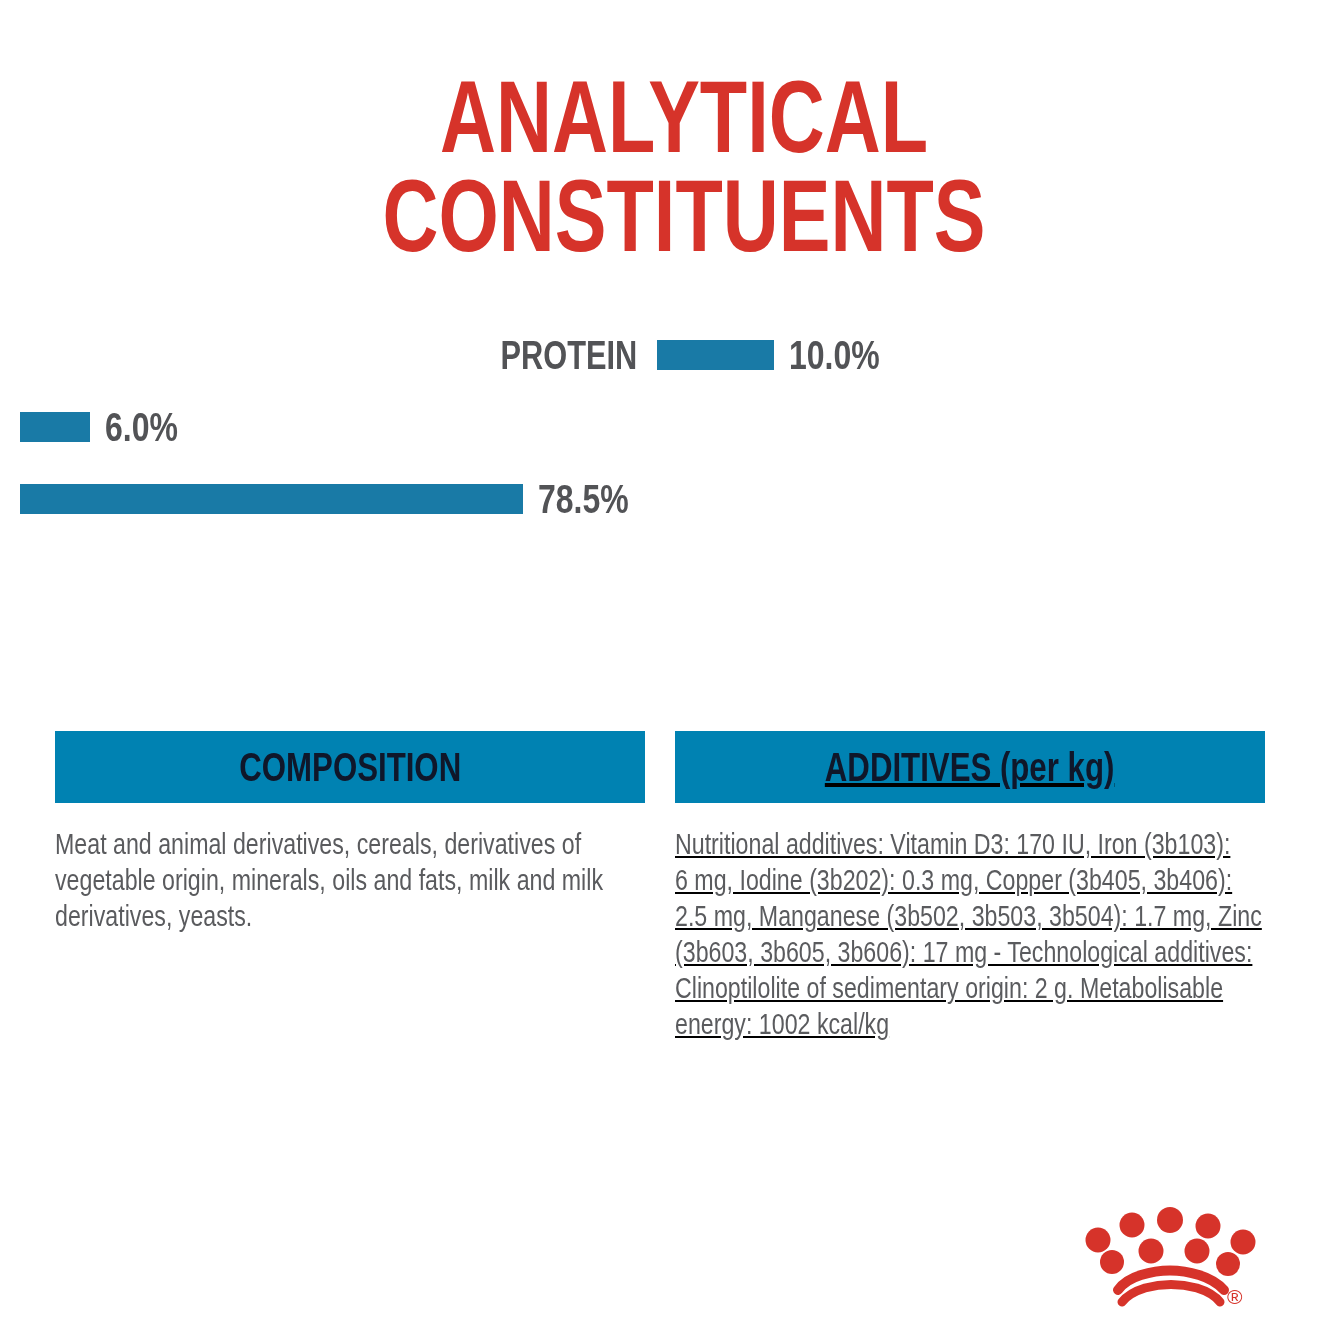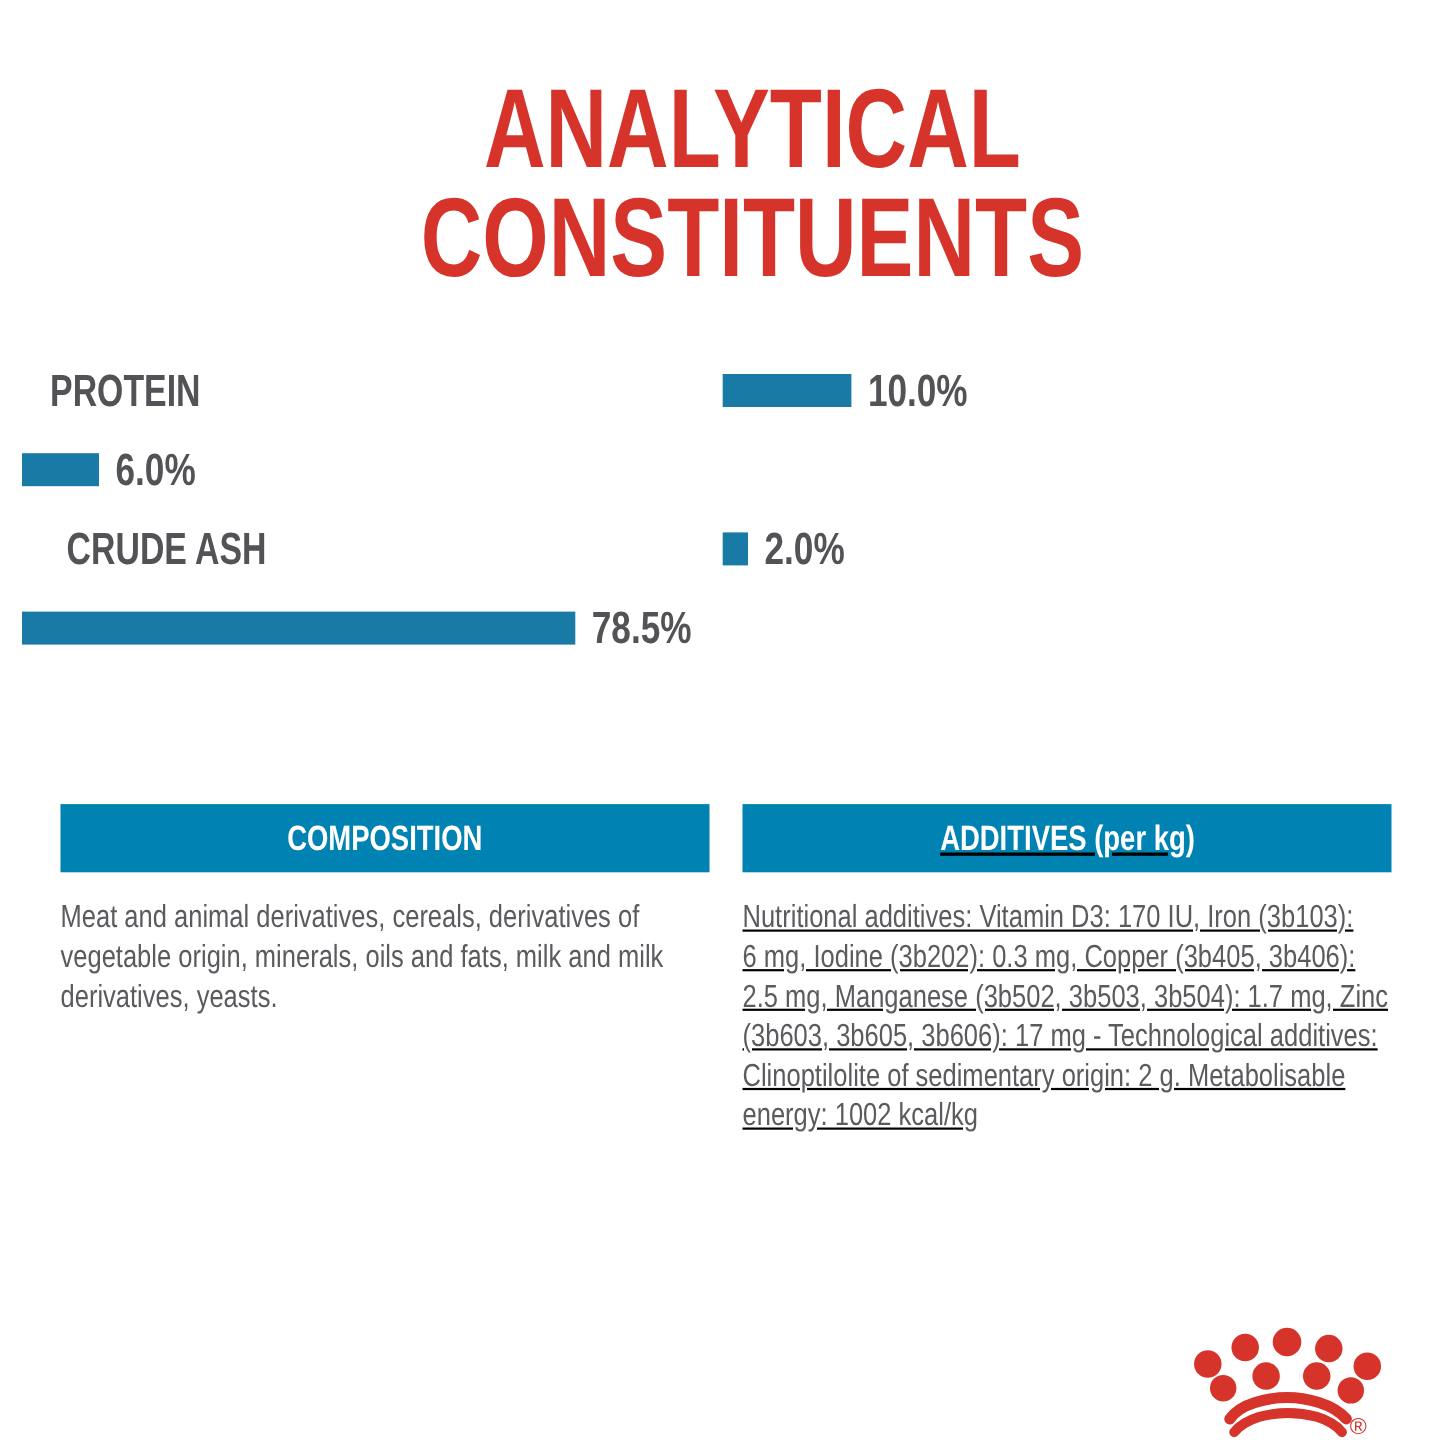--- a/index.html
+++ b/index.html
@@ -19,39 +19,39 @@
   
   .title {
     position: absolute; left: 24px; top: 28px; width: 1320px;
     text-align: center; color: var(--red, #d6332a);
     font-weight: bold; font-size: 102px; line-height: 99px;
   }
   .title-line { transform: scaleX(0.76); transform-origin: center top; white-space: nowrap; }
   
   .chart { position: absolute; left: 0; top: 279px; width: 1320px; }
   .crow { display: flex; align-items: center; height: 72px; }
-  .clabel { width: 637px; text-align: left; flex: none; }
+  .clabel { width: 637px; text-align: right; flex: none; }
   .clabel span {
     display: inline-block; transform: scaleX(0.75); transform-origin: right center;
     font-weight: bold; font-size: 41px; color: var(--gray-label, #525356); white-space: nowrap;
   }
   .cbar { height: 30px; background: var(--blue-bar, #197aa6); margin-left: 20px; flex: none; }
   .cval { margin-left: 15px; flex: none; }
   .cval span {
     display: inline-block; transform: scaleX(0.78); transform-origin: left center;
     font-weight: bold; font-size: 41px; color: var(--gray-label, #525356); white-space: nowrap;
   }
   
   .col { position: absolute; top: 691px; width: 590px; }
   .col-left  { left: 55px; }
   .col-right { left: 675px; text-decoration: underline; }
   .hdr {
-    height: 62px; background: var(--blue-hdr, #0082b2); color: #ffffff;
+    height: 72px; background: var(--blue-hdr, #0082b2); color: #0f172a;
     display: flex; align-items: center; justify-content: center;
-    font-weight: bold; font-size: 32px;
+    font-weight: bold; font-size: 40px;
   }
   .hdr span { transform: scaleX(0.78); white-space: nowrap; }
   .body-text {
     margin-top: 23px; width: 738px;
     font-size: 29px; line-height: 36px; color: var(--gray-body, #5a5b5e);
     transform: scaleX(0.8); transform-origin: left top;
   }
   .body-text div { white-space: nowrap; }
   
   .logo { position: absolute; left: 1085px; top: 1164px; }
@@ -72,25 +72,20 @@
 
   <div class="chart" id="chart">
       <div class="crow">
         <div class="clabel"><span>PROTEIN</span></div>
         <div class="cbar" style="width: 117px;"></div>
         <div class="cval"><span>10.0%</span></div>
       </div>
       <div class="crow">
         <div class="cbar" style="width: 70px;"></div>
         <div class="cval"><span>6.0%</span></div>
-      </div>
-      <div class="crow">
-        <div class="clabel"><span>CRUDE ASH</span></div>
-        <div class="cbar" style="width: 23px;"></div>
-        <div class="cval"><span>2.0%</span></div>
       </div>
       <div class="crow">
         <div class="cbar" style="width: 503px;"></div>
         <div class="cval"><span>78.5%</span></div>
       </div>
     </div>
 
   <div class="col col-left">
     <div class="hdr">
       <span>COMPOSITION</span>

